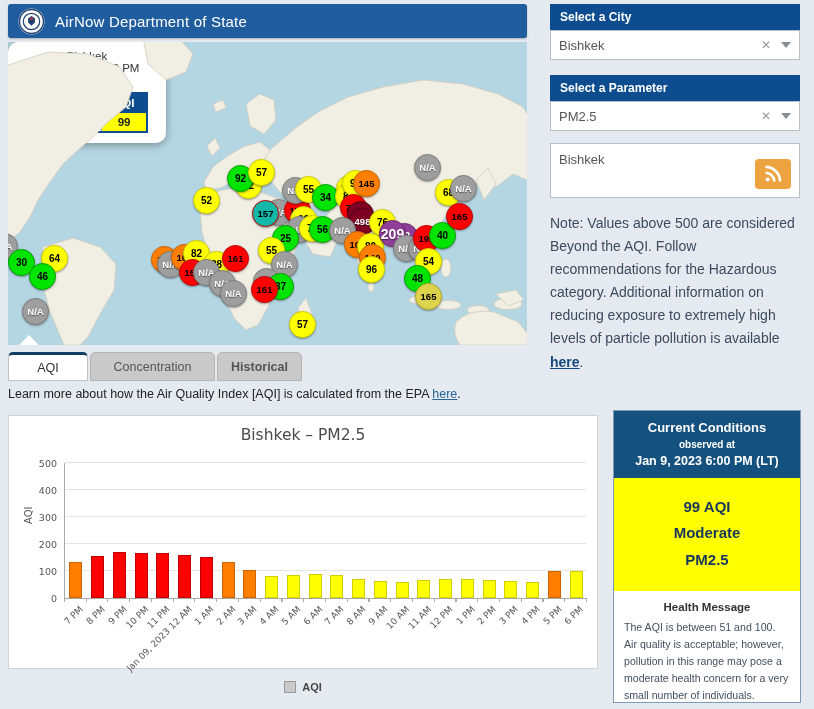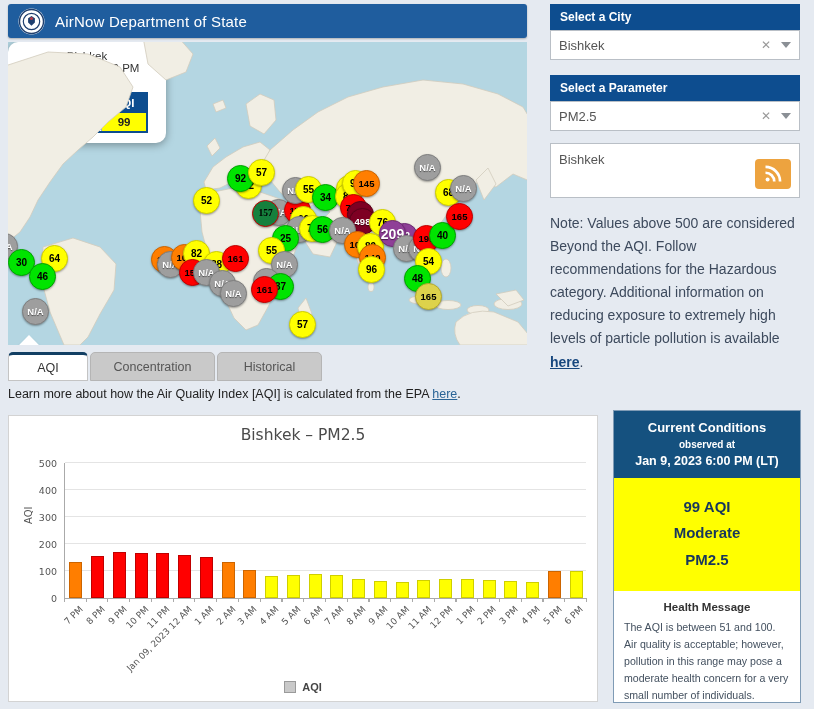--- a/index.html
+++ b/index.html
@@ -94,21 +94,21 @@
     background:#fff; border:1px solid #c4c4c4; border-top:3px solid #123f63;
     color:#333;
   }
   .tab.inactive { background:#c9c9c9; border:1px solid #b5b5b5; color:#555; }
 
   .learn { left:8px; top:387px; font-size:12.5px; color:#222; }
   .learn a { font-weight:normal; color:#2a6496; }
 
   
   .chart-panel {
-    left:8px; top:415px; width:590px; height:287px;
+    left:8px; top:415px; width:590px; height:254px;
     background:#fff; border:1px solid #d3d3d3;
   }
   .chart-title {
     position:absolute; top:10px; left:0; width:100%; text-align:center;
     font-family:"DejaVu Sans", sans-serif; font-size:15.5px; color:#4a4a4a;
   }
   .plot { position:absolute; left:55px; top:47px; width:522px; height:135px;
     border-left:1px solid #aaa; }
   .grid { position:absolute; left:0; width:100%; height:1px; background:#e4e4e4; }
   .x-axis {
@@ -205,21 +205,21 @@
       <div class="marker" style="left: -17px; top: 191px; background: rgb(158, 158, 158); border-color: rgb(127, 127, 127); color: rgb(255, 255, 255); text-shadow: rgba(0, 0, 0, 0.5) 0px 1px 1px; font-size: 9.5px;">N/A</div>
       <div class="marker" style="left: 0px; top: 207px; background: rgb(0, 228, 0); border-color: rgb(0, 163, 0); color: rgb(0, 0, 0);">30</div>
       <div class="marker" style="left: 33px; top: 203px; background: rgb(255, 255, 0); border-color: rgb(207, 207, 0); color: rgb(0, 0, 0);">64</div>
       <div class="marker" style="left: 21px; top: 221px; background: rgb(0, 228, 0); border-color: rgb(0, 163, 0); color: rgb(0, 0, 0);">46</div>
       <div class="marker" style="left: 14px; top: 256px; background: rgb(158, 158, 158); border-color: rgb(127, 127, 127); color: rgb(255, 255, 255); text-shadow: rgba(0, 0, 0, 0.5) 0px 1px 1px; font-size: 9.5px;">N/A</div>
       <div class="marker" style="left: 185px; top: 145px; background: rgb(255, 255, 0); border-color: rgb(207, 207, 0); color: rgb(0, 0, 0);">52</div>
       <div class="marker" style="left: 227px; top: 130px; background: rgb(255, 255, 0); border-color: rgb(207, 207, 0); color: rgb(0, 0, 0);">52</div>
       <div class="marker" style="left: 219px; top: 123px; background: rgb(0, 228, 0); border-color: rgb(0, 163, 0); color: rgb(0, 0, 0);">92</div>
       <div class="marker" style="left: 240px; top: 117px; background: rgb(255, 255, 0); border-color: rgb(207, 207, 0); color: rgb(0, 0, 0);">57</div>
       <div class="marker" style="left: 257px; top: 157px; background: rgb(158, 158, 158); border-color: rgb(127, 127, 127); color: rgb(255, 255, 255); text-shadow: rgba(0, 0, 0, 0.5) 0px 1px 1px; font-size: 9.5px;">N/A</div>
-      <div class="marker" style="left: 244px; top: 158px; background: #15803d; border-color: rgb(192, 0, 0); color: rgb(0, 0, 0); font-size: 9.5px; font-family: Liberation Serif, serif;">157</div>
+      <div class="marker" style="left: 244px; top: 158px; background: #14b8a6; border-color: rgb(192, 0, 0); color: rgb(0, 0, 0); font-size: 9.5px;">157</div>
       <div class="marker" style="left: 276px; top: 155px; background: rgb(255, 0, 0); border-color: rgb(192, 0, 0); color: rgb(0, 0, 0); font-size: 9.5px;">172</div>
       <div class="marker" style="left: 282px; top: 164px; background: rgb(255, 255, 0); border-color: rgb(207, 207, 0); color: rgb(0, 0, 0);">66</div>
       <div class="marker" style="left: 278px; top: 174px; background: rgb(158, 158, 158); border-color: rgb(127, 127, 127); color: rgb(255, 255, 255); text-shadow: rgba(0, 0, 0, 0.5) 0px 1px 1px; font-size: 9.5px;">N/A</div>
       <div class="marker" style="left: 291px; top: 173px; background: rgb(255, 255, 0); border-color: rgb(207, 207, 0); color: rgb(0, 0, 0);">75</div>
       <div class="marker" style="left: 301px; top: 174px; background: rgb(0, 228, 0); border-color: rgb(0, 163, 0); color: rgb(0, 0, 0);">56</div>
       <div class="marker" style="left: 264px; top: 183px; background: rgb(0, 228, 0); border-color: rgb(0, 163, 0); color: rgb(0, 0, 0);">25</div>
       <div class="marker" style="left: 250px; top: 195px; background: rgb(255, 255, 0); border-color: rgb(207, 207, 0); color: rgb(0, 0, 0);">55</div>
       <div class="marker" style="left: 263px; top: 209px; background: rgb(158, 158, 158); border-color: rgb(127, 127, 127); color: rgb(255, 255, 255); text-shadow: rgba(0, 0, 0, 0.5) 0px 1px 1px; font-size: 9.5px;">N/A</div>
       <div class="marker" style="left: 245px; top: 226px; background: rgb(158, 158, 158); border-color: rgb(127, 127, 127); color: rgb(255, 255, 255); text-shadow: rgba(0, 0, 0, 0.5) 0px 1px 1px; font-size: 9.5px;">N/A</div>
       <div class="marker" style="left: 259px; top: 231px; background: rgb(0, 228, 0); border-color: rgb(0, 163, 0); color: rgb(0, 0, 0);">37</div>
@@ -318,21 +318,21 @@
 <div class="abs note" style="left:550px; top:212px;">
   <span>Note: Values above 500 are considered Beyond the AQI. Follow recommendations for the Hazardous category. Additional information on reducing exposure to extremely high levels of particle pollution is available </span><a>here</a><span>.</span>
 </div>
 
 <div class="tab active" style="left:8px; width:80px;">
   <span>AQI</span>
 </div>
 <div class="tab inactive" style="left:90px; width:125px;">
   <span>Concentration</span>
 </div>
-<div class="tab inactive" style="left:217px; width:105px;">
+<div class="tab inactive" style="left:217px; width:85px;font-weight:bold;">
   <span>Historical</span>
 </div>
 
 <div class="abs learn">
   <span>Learn more about how the Air Quality Index [AQI] is calculated from the EPA </span><a>here</a><span>.</span>
 </div>
 
 <div class="abs chart-panel">
   <div class="chart-title">Bishkek – PM2.5</div>
   <div class="yaxis-title">AQI</div>

